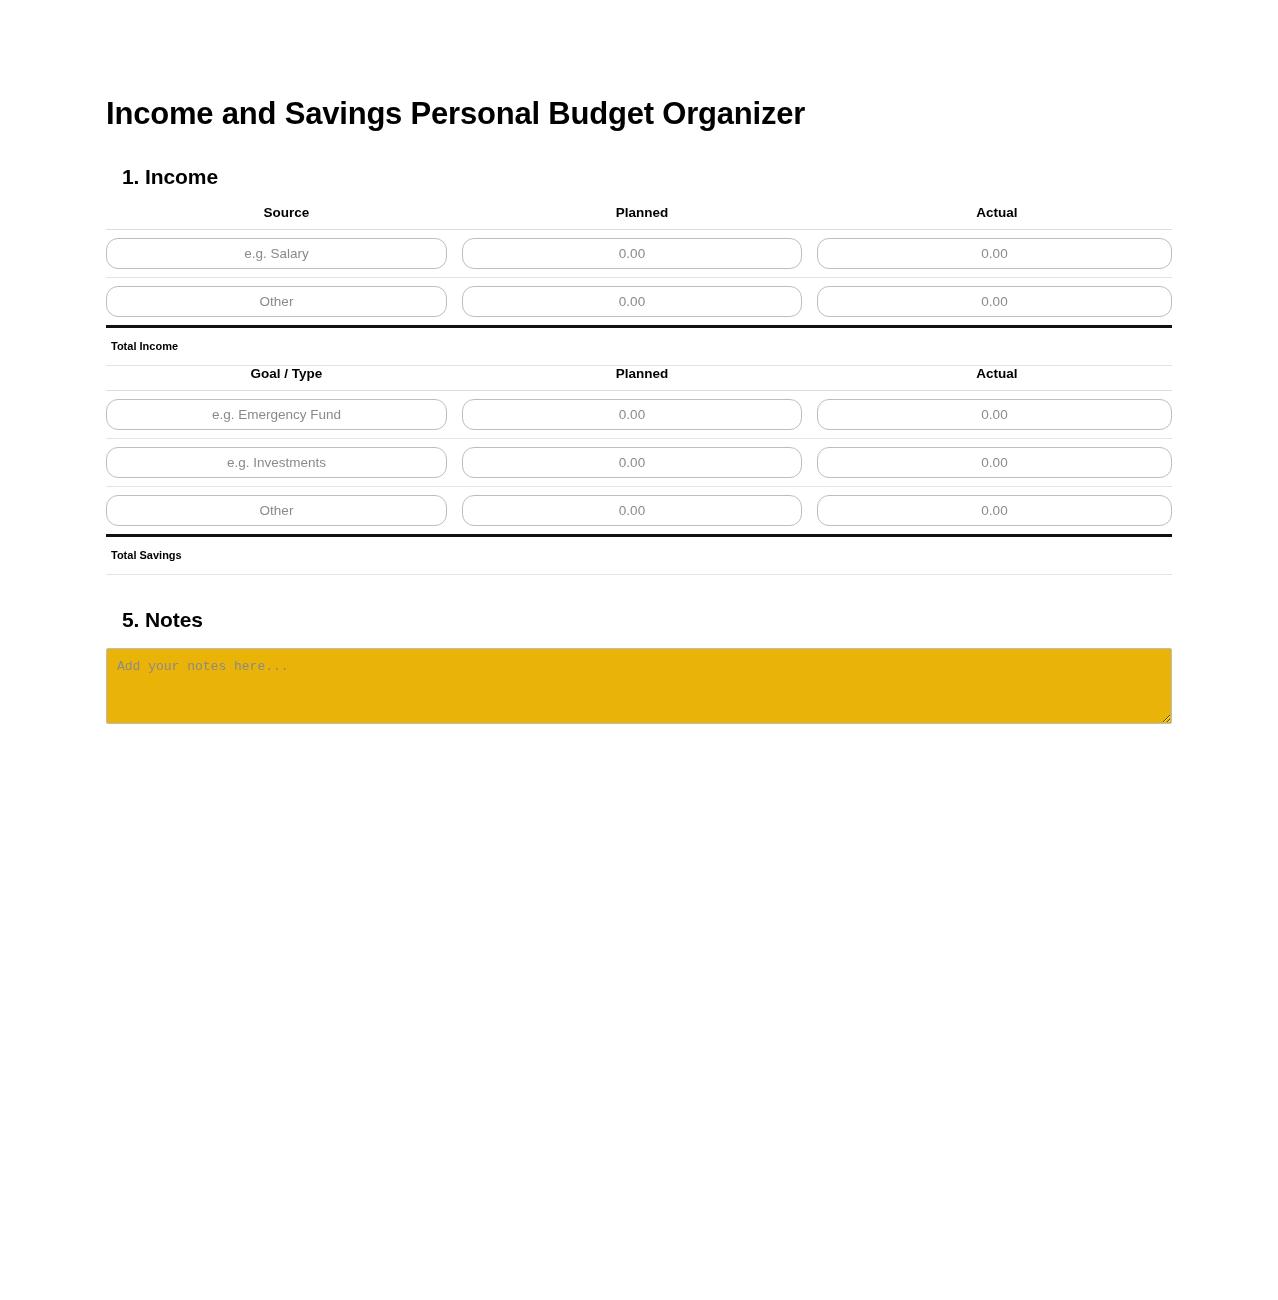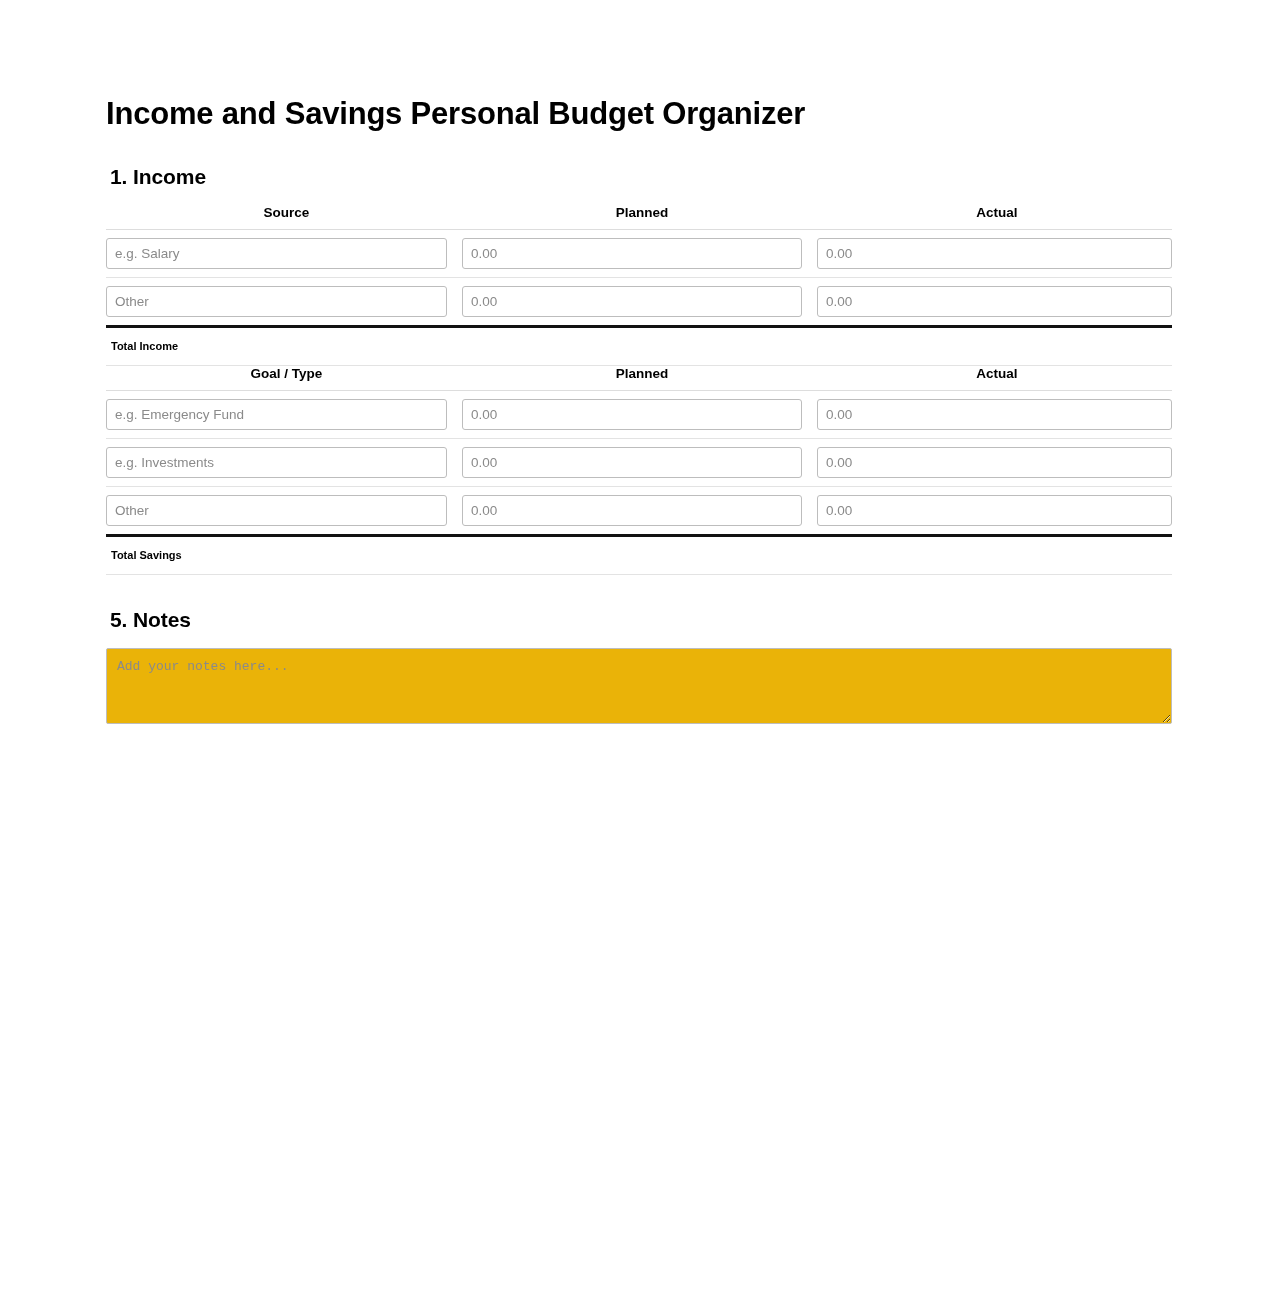--- a/index.html
+++ b/index.html
@@ -26,21 +26,21 @@
     margin: 0 0 0 0;
     letter-spacing: -0.2px;
     color: #000;
   }
   .section {
     margin-top: 0;
   }
   .section-heading {
     font-size: 21px;
     font-weight: bold;
-    margin: 33px 0 16px 4px;
+    margin: 33px 0 16px 16px;
     color: #000;
     letter-spacing: -0.1px;
   }
   table.budget {
     width: 1066px;
     border-collapse: collapse;
     table-layout: fixed;
   }
   table.budget col.c-label { width: 356px; }
   table.budget col.c-planned { width: 355px; }
@@ -66,22 +66,23 @@
     box-sizing: border-box;
     display: block;
     width: 100%;
     height: 31px;
     padding: 4px 8px;
     font-family: "Liberation Sans", sans-serif;
     font-size: 13.5px;
     color: #111;
     background: #ffffff;
     border: 1px solid #bdbdbd;
-    border-radius: 3px;
+    border-radius: 12px;
     outline: none;
+    text-align: center;
   }
   .field::placeholder {
     color: #8a8a8a;
     opacity: 1;
   }
   tr.total-row td {
     border-top: 3px solid #111111;
     border-bottom: 1px solid #e3e3e3;
     padding: 12px 0 13px 5px;
     font-size: 11px;

